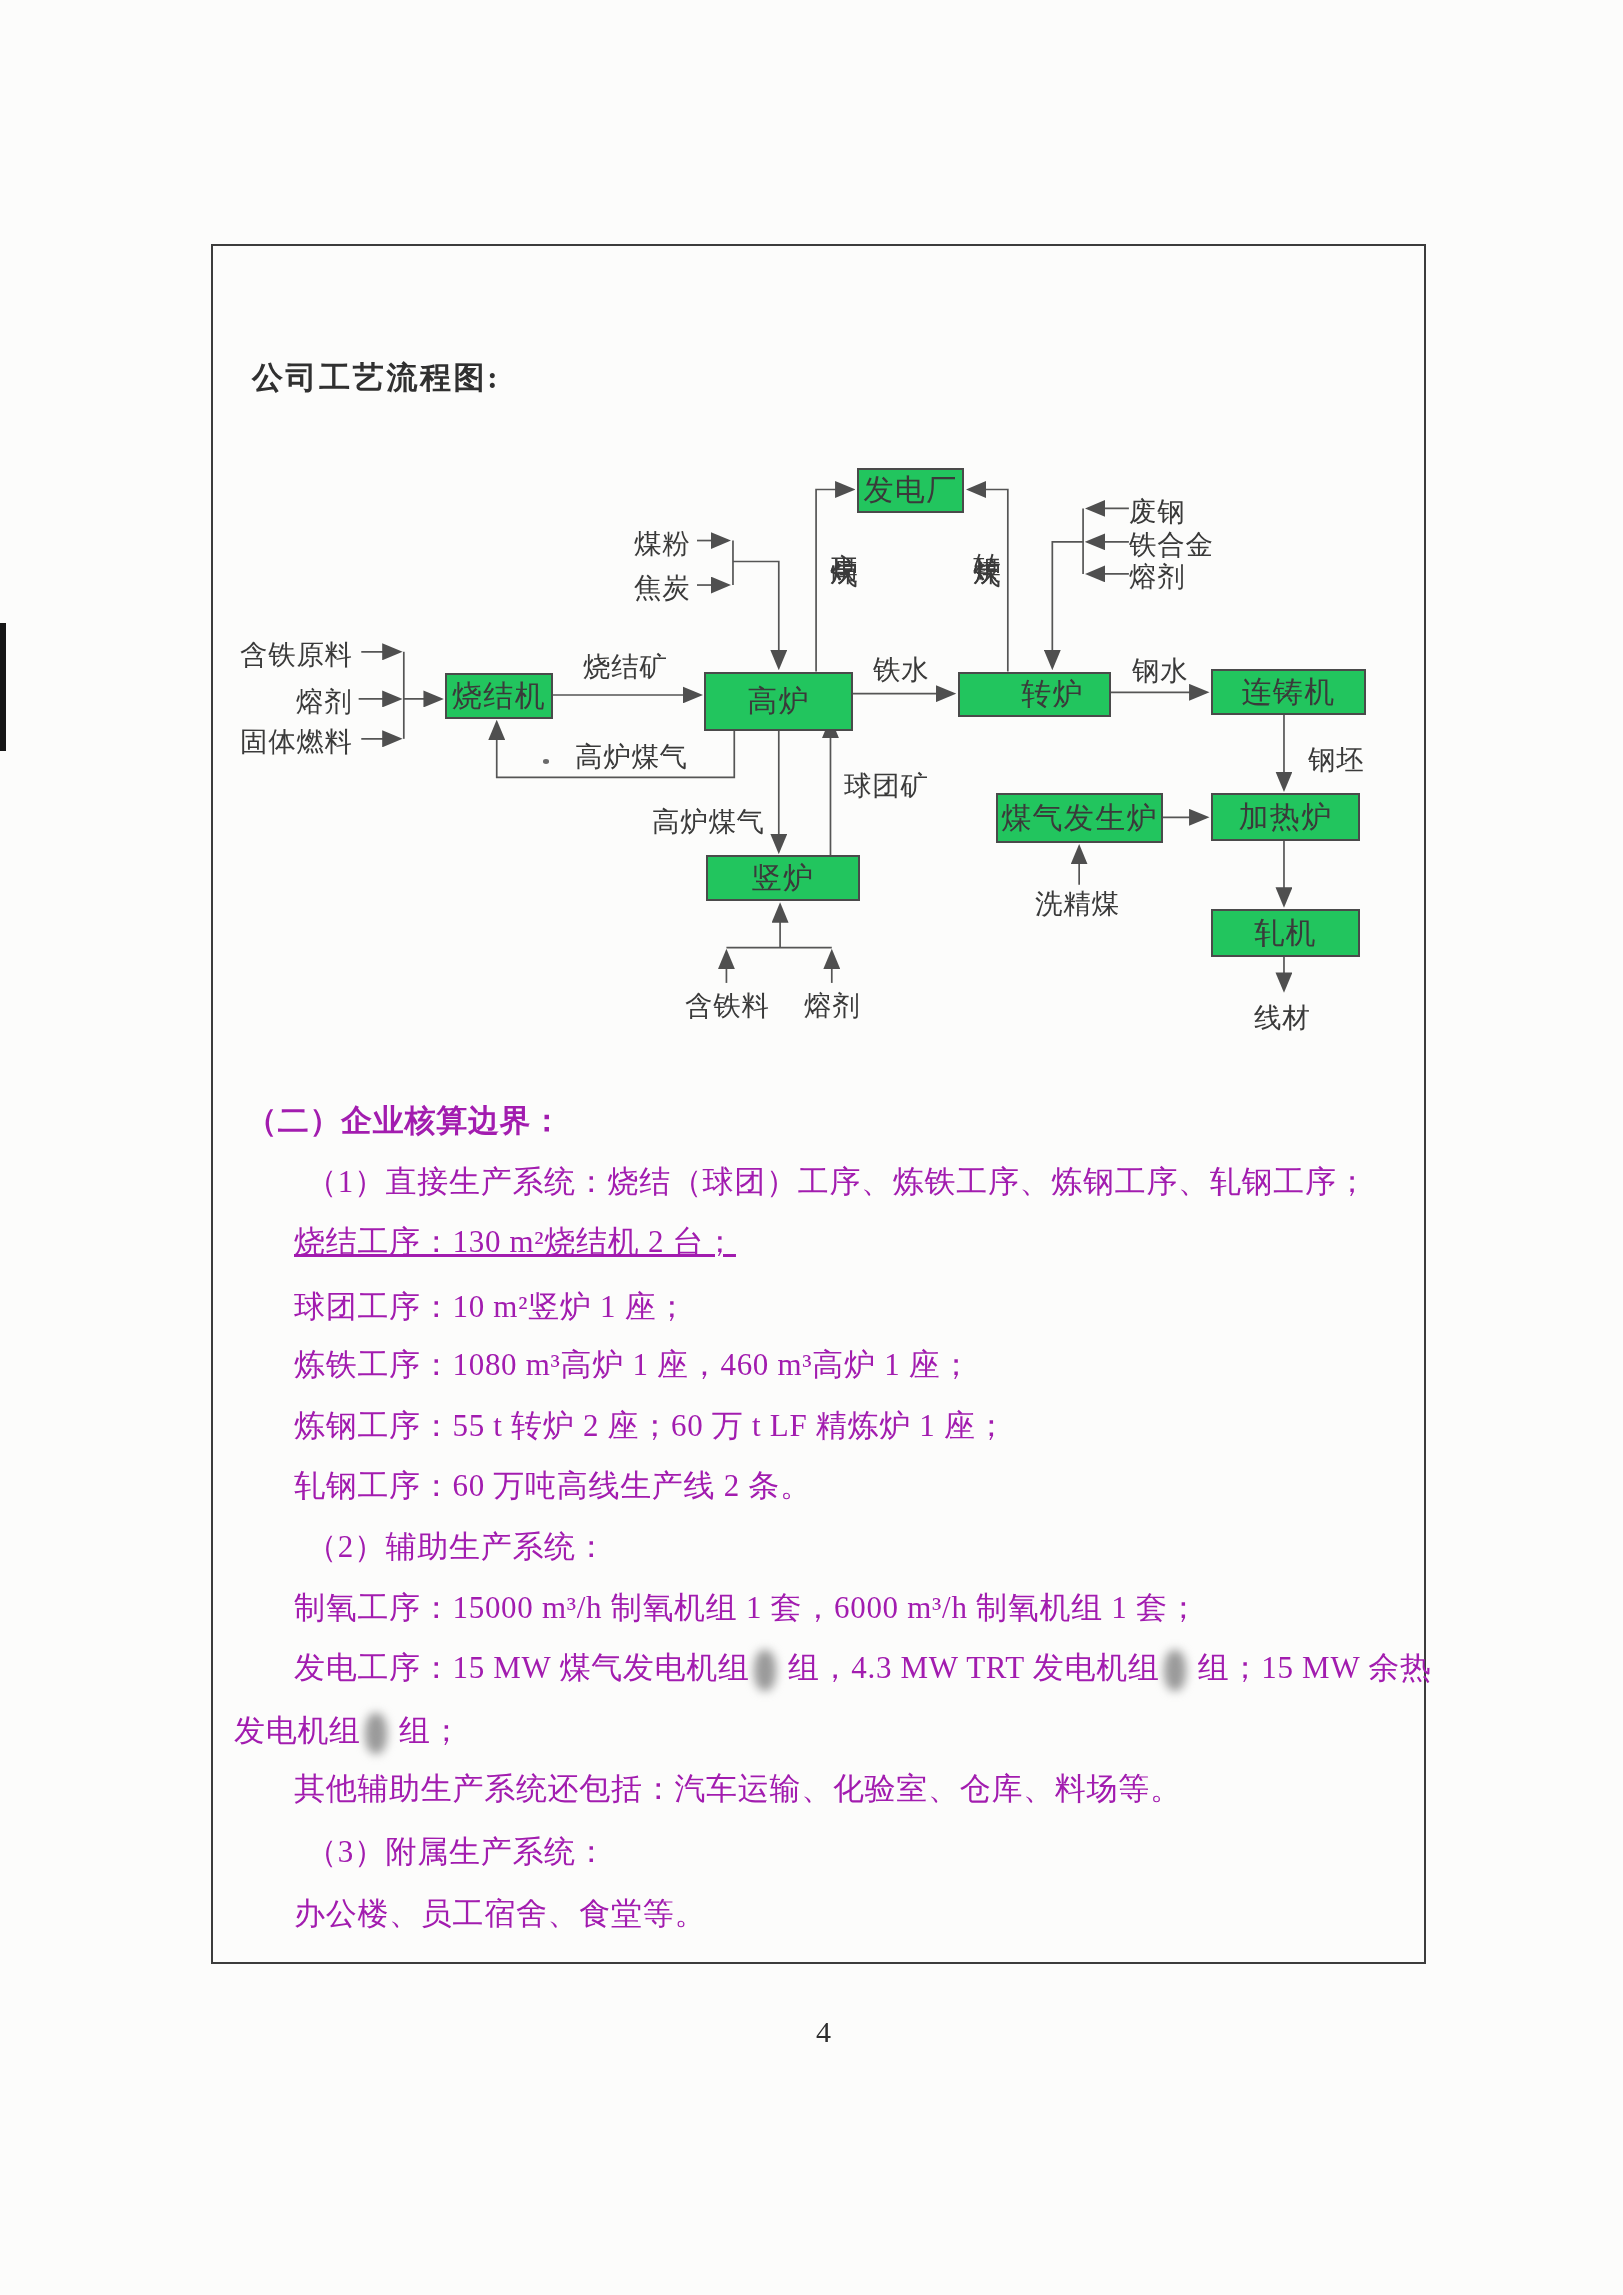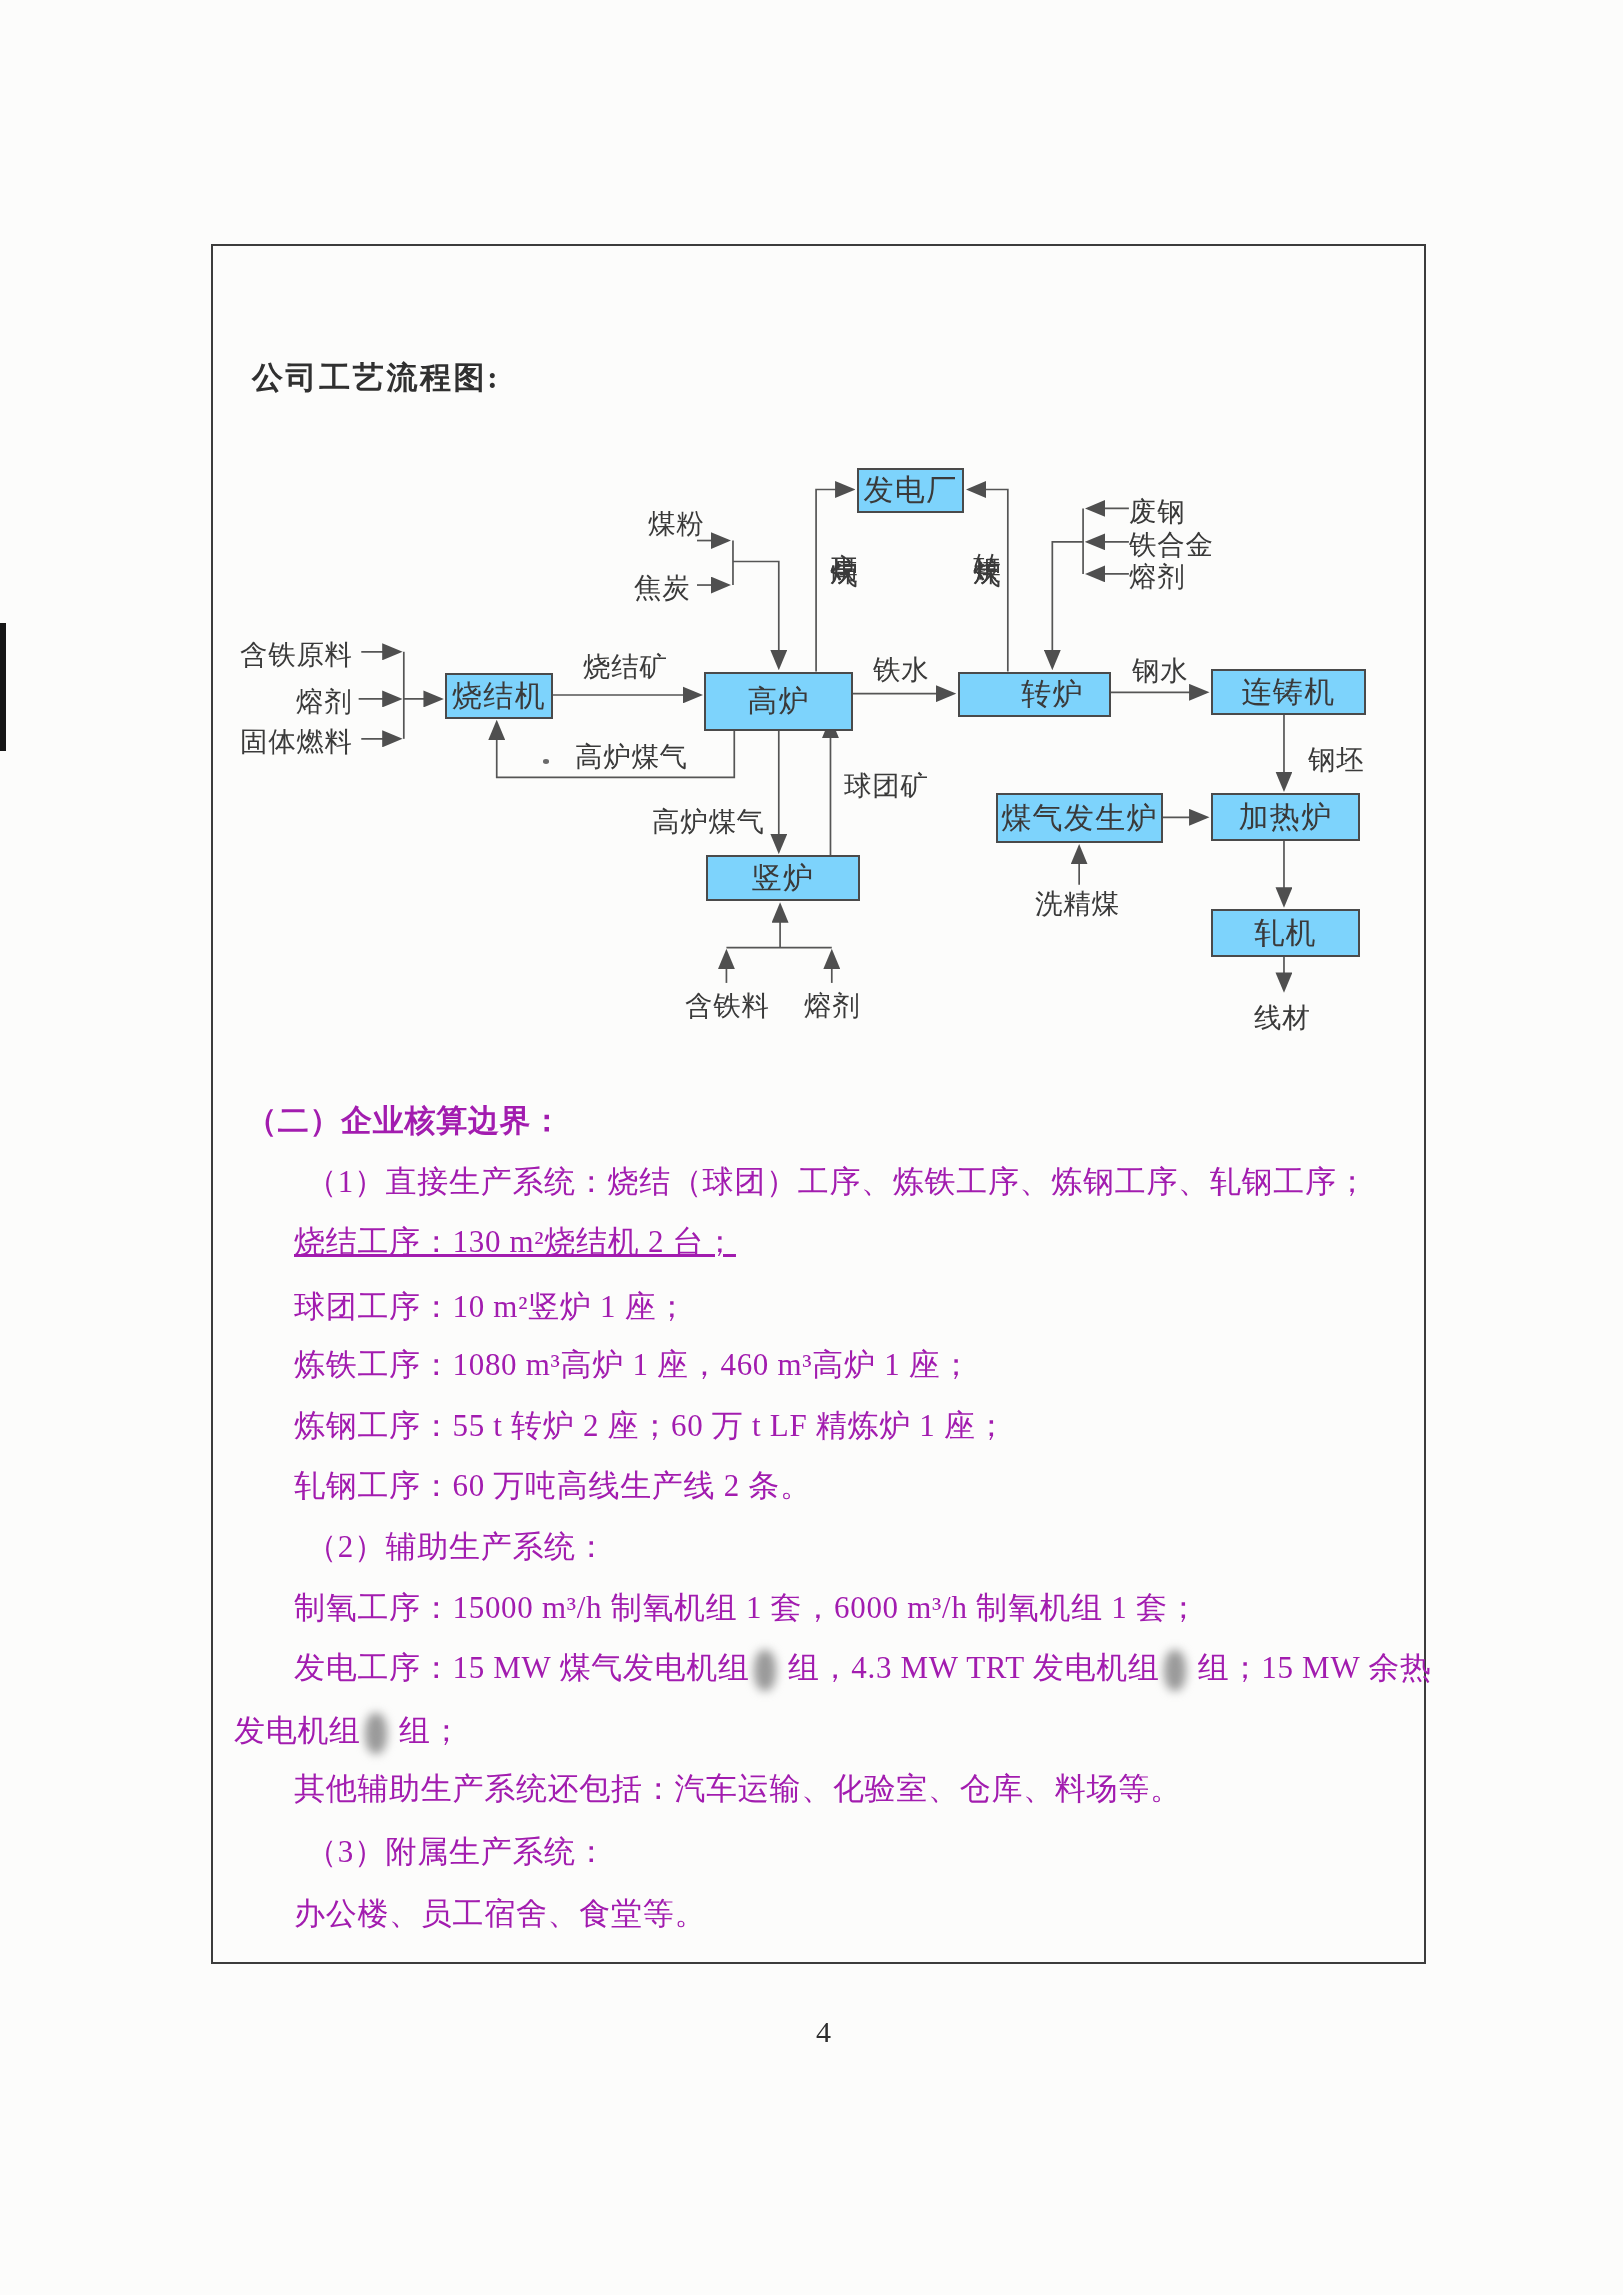--- a/index.html
+++ b/index.html
@@ -13,21 +13,21 @@
   #page-border{
     position:absolute;border:2px solid #3c3c3c;background:transparent;
   }
   #doc-title{
     position:absolute;font-weight:bold;font-size:31px;letter-spacing:2.6px;white-space:nowrap;
   }
   
   #flow-svg{position:absolute;left:0;top:0;}
   #flow-svg polyline{fill:none;stroke:#555555;stroke-width:2.6px;}
   .dbox{
-    position:absolute;border:2.6px solid #4a4a4a;background:#7dd3fc;
+    position:absolute;border:2.6px solid #4a4a4a;background:#22c55e;
     display:flex;align-items:center;justify-content:center;
     font-size:30px;color:#3a3a3a;white-space:nowrap;letter-spacing:1.3px;
     box-sizing:border-box;
   }
   .dlabel{
     position:absolute;font-size:27.5px;color:#3a3a3a;white-space:nowrap;letter-spacing:0.7px;
   }
   .dlabel.vert{writing-mode:vertical-rl;letter-spacing:2.6px;}
   
   .bline{
@@ -97,21 +97,21 @@
     <div class="dbox" style="left: 704px; top: 672px; width: 149px; height: 59px;">高炉</div>
     <div class="dbox" style="left: 958px; top: 672px; width: 153px; height: 45px; padding-left: 36px;">转炉</div>
     <div class="dbox" style="left: 1211px; top: 669px; width: 155px; height: 46px;">连铸机</div>
     <div class="dbox" style="left: 706px; top: 855px; width: 154px; height: 46px;">竖炉</div>
     <div class="dbox" style="left: 996px; top: 793px; width: 167px; height: 50px;">煤气发生炉</div>
     <div class="dbox" style="left: 1211px; top: 793px; width: 149px; height: 48px;">加热炉</div>
     <div class="dbox" style="left: 1211px; top: 909px; width: 149px; height: 48px;">轧机</div>
   </div>
 
 <div>
-    <div class="dlabel" style="left: 634px; top: 506px; margin-left: 14px;">煤粉</div>
+    <div class="dlabel" style="left: 634px; top: 526px;">煤粉</div>
     <div class="dlabel" style="left: 634px; top: 570px;">焦炭</div>
     <div class="dlabel vert" style="left: 826px; top: 531px;">高炉煤气</div>
     <div class="dlabel vert" style="left: 969px; top: 531px;">转炉煤气</div>
     <div class="dlabel" style="left: 1129px; top: 494px;">废钢</div>
     <div class="dlabel" style="left: 1129px; top: 527px;">铁合金</div>
     <div class="dlabel" style="left: 1129px; top: 559px;">熔剂</div>
     <div class="dlabel" style="left: 240px; top: 637px;">含铁原料</div>
     <div class="dlabel" style="left: 296px; top: 684px;">熔剂</div>
     <div class="dlabel" style="left: 240px; top: 724px;">固体燃料</div>
     <div class="dlabel" style="left: 583px; top: 649px;">烧结矿</div>

